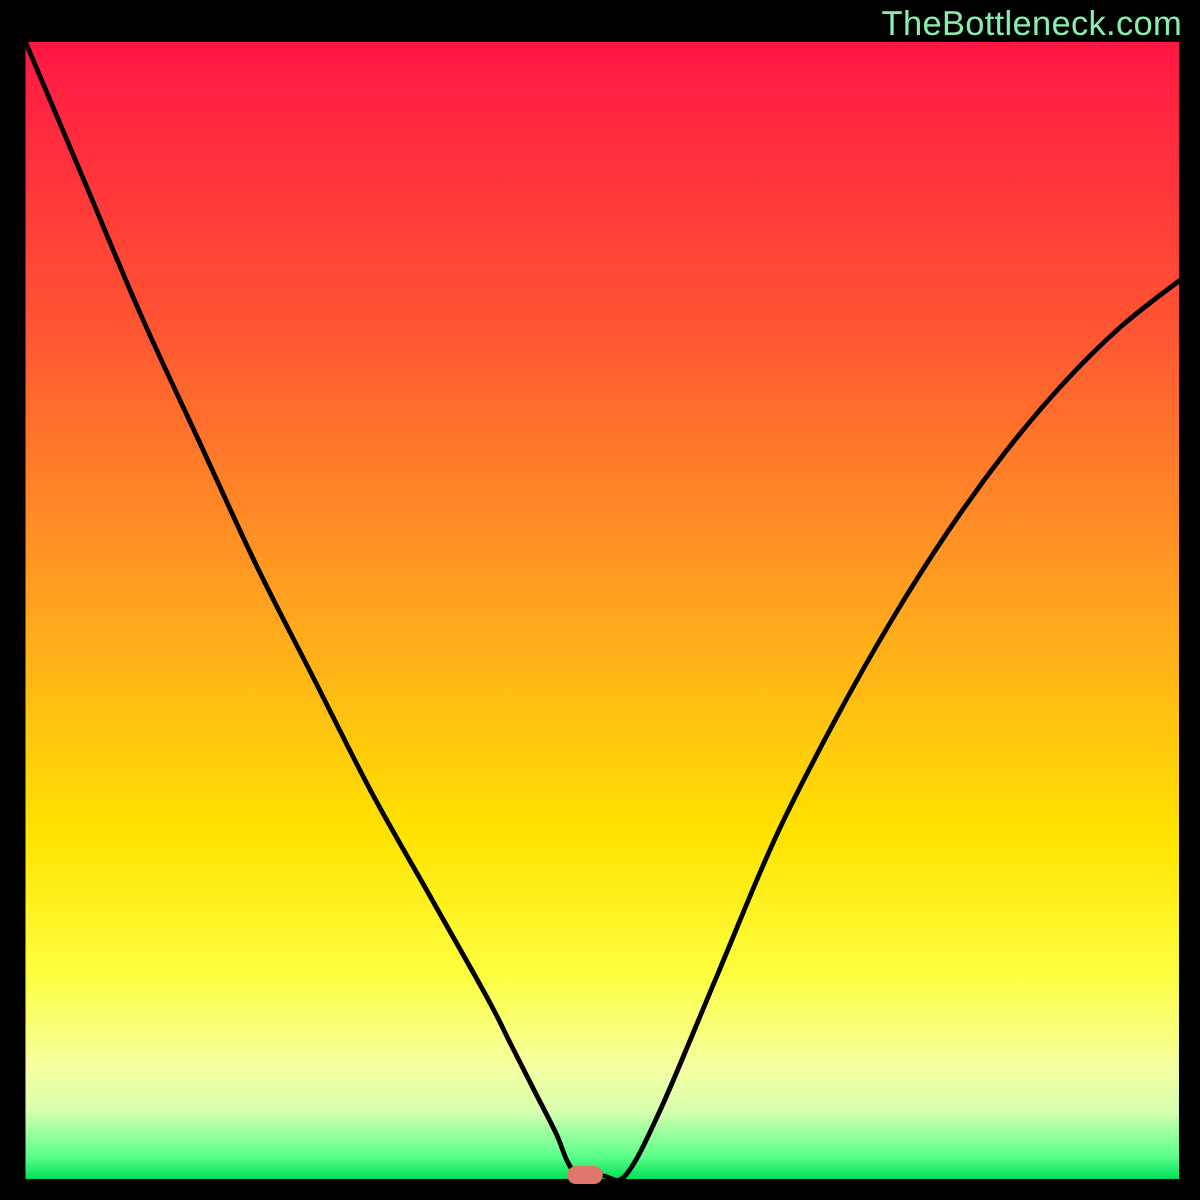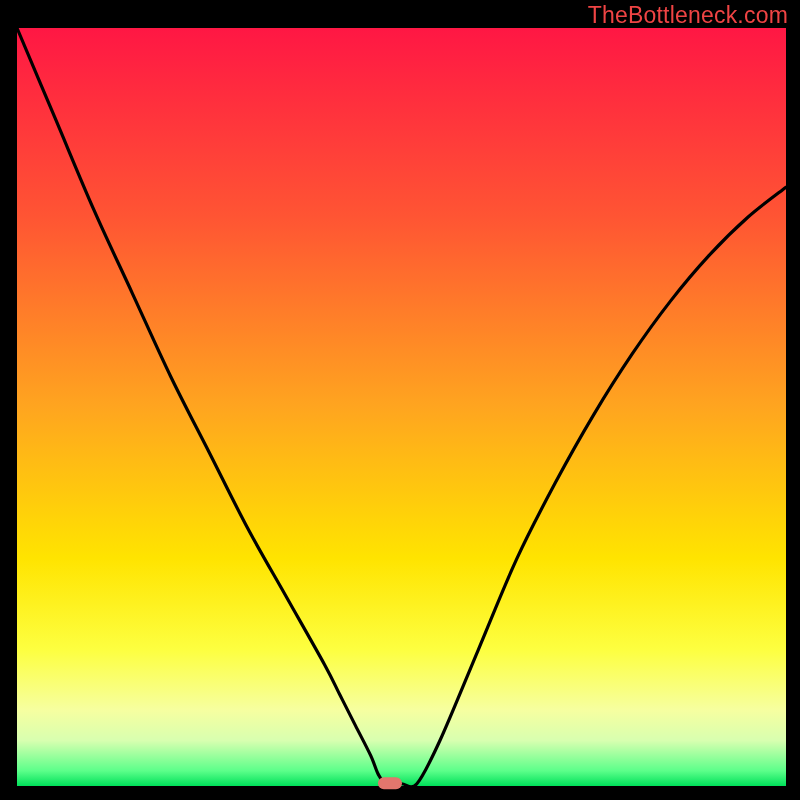--- a/index.html
+++ b/index.html
@@ -16,21 +16,21 @@
     top: 0;
     left: 0;
     width: 800px;
     height: 800px;
     background: #000;
   }
   .watermark {
     position: absolute;
     top: 2px;
     right: 12px;
-    color: #ef4444;
+    color: #86efac;
     font-size: 23px;
     font-weight: 500;
     letter-spacing: 0.2px;
     z-index: 5;
   }
   svg {
     position: absolute;
     top: 0;
     left: 0;
   }

